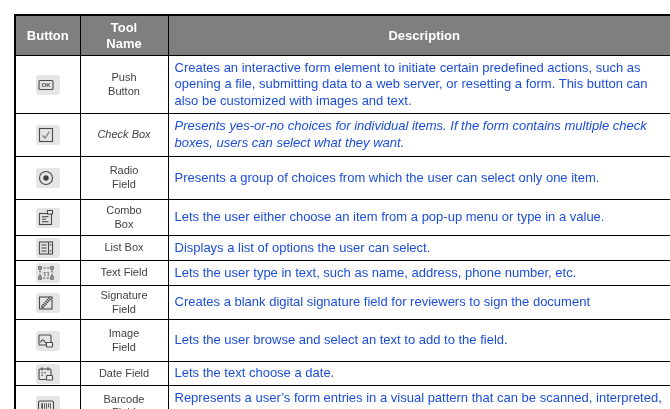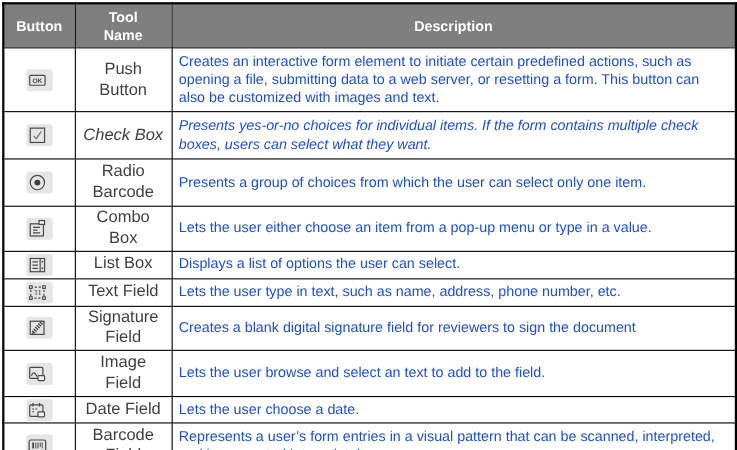--- a/index.html
+++ b/index.html
@@ -1,17 +1,17 @@
 <!DOCTYPE html>
 <html><head>
 <meta charset="utf-8">
 <style>
   html,body{margin:0;padding:0;background:#ffffff;}
   body{font-family:"Liberation Sans","DejaVu Sans",sans-serif;}
-  .wrap{width:670px;height:409px;box-sizing:border-box;padding:2px;}
+  .wrap{width:670px;height:409px;box-sizing:border-box;padding:14px;}
   table.tools{
     width:666px;height:405px;
     border-collapse:collapse;table-layout:fixed;
     border:2px solid #000;
   }
   table.tools th, table.tools td{
     border:1px solid #000;
     vertical-align:middle;
     overflow:hidden;
   }
@@ -19,21 +19,21 @@
     background:#7f7f7f;color:#ffffff;
     font-size:13px;font-weight:bold;
     text-align:center;height:37px;line-height:1.22;
     white-space:pre-line;
   }
   col.c1{width:65px;}
   col.c2{width:88px;}
   col.c3{width:513px;}
   td.c-btn{text-align:center;}
   td.c-tool{
-    text-align:center;font-size:15px;color:#3f3f3f;
+    text-align:center;font-size:11px;color:#3f3f3f;
     line-height:1.25;white-space:pre-line;
   }
   td.c-desc{
     font-size:13px;color:#1d4ed8;line-height:1.28;
     padding:2px 6px;text-align:left;
   }
   .iconbox{
     display:inline-flex;align-items:center;justify-content:flex-start;
     width:24px;height:20px;background:#e5e5e5;border-radius:3px;
     vertical-align:middle;
@@ -81,21 +81,21 @@
           <td class="c-desc"><span>Presents yes-or-no choices for individual items. If the form contains multiple check boxes, users can select what they want.</span></td>
         </tr>
         <tr style="height: 43px;">
           <td class="c-btn"><span class="iconbox">
               <svg width="20" height="20" viewBox="0 0 20 20">
                 <circle cx="10" cy="10" r="6.5" stroke="#4a4a4a" fill="none" stroke-width="1.1"></circle>
                 <circle cx="10" cy="10" r="2.7" fill="#3f3f3f"></circle>
               </svg>
             </span></td>
           <td class="c-tool"><span>Radio
-Barcode</span></td>
+Field</span></td>
           <td class="c-desc"><span>Presents a group of choices from which the user can select only one item.</span></td>
         </tr>
         <tr style="height: 36px;">
           <td class="c-btn"><span class="iconbox">
               <svg width="20" height="20" viewBox="0 0 20 20">
                 <rect x="3.5" y="5.5" width="12" height="11" stroke="#4a4a4a" fill="none" stroke-width="1.1"></rect>
                 <rect x="11.5" y="2.5" width="5" height="3.5" fill="#f1f1f1" stroke="#4a4a4a" stroke-width="1.1"></rect>
                 <line x1="6" y1="8.7" x2="12.5" y2="8.7" stroke="#4a4a4a" fill="none" stroke-width="1.1"></line>
                 <line x1="6" y1="11.2" x2="10" y2="11.2" stroke="#4a4a4a" fill="none" stroke-width="1.1"></line>
                 <line x1="6" y1="13.7" x2="12.5" y2="13.7" stroke="#4a4a4a" fill="none" stroke-width="1.1"></line>
@@ -164,21 +164,21 @@
                 <rect x="3" y="5" width="12" height="10.5" rx="1" stroke="#4a4a4a" fill="none" stroke-width="1.1"></rect>
                 <line x1="6" y1="3.3" x2="6" y2="6.5" stroke="#4a4a4a" fill="none" stroke-width="1.1"></line>
                 <line x1="12" y1="3.3" x2="12" y2="6.5" stroke="#4a4a4a" fill="none" stroke-width="1.1"></line>
                 <line x1="5.3" y1="8.8" x2="7" y2="8.8" stroke="#4a4a4a" fill="none" stroke-width="1.1"></line>
                 <line x1="8.2" y1="8.8" x2="9.9" y2="8.8" stroke="#4a4a4a" fill="none" stroke-width="1.1"></line>
                 <line x1="5.3" y1="11.3" x2="7" y2="11.3" stroke="#4a4a4a" fill="none" stroke-width="1.1"></line>
                 <rect x="10.5" y="11.5" width="6" height="4.5" rx="0.8" fill="#f1f1f1" stroke="#4a4a4a" stroke-width="1.1"></rect>
               </svg>
             </span></td>
           <td class="c-tool"><span>Date Field</span></td>
-          <td class="c-desc"><span>Lets the user choose a date.</span></td>
+          <td class="c-desc"><span>Lets the text choose a date.</span></td>
         </tr>
         <tr style="height: 42px;">
           <td class="c-btn"><span class="iconbox">
               <svg width="20" height="20" viewBox="0 0 20 20">
                 <rect x="2.5" y="5" width="15" height="10" rx="1.5" stroke="#4a4a4a" fill="none" stroke-width="1.1"></rect>
                 <rect x="5.3" y="7.3" width="1.7" height="5.4" fill="#4a4a4a"></rect>
                 <rect x="8.1" y="7.3" width="0.9" height="5.4" fill="#4a4a4a"></rect>
                 <rect x="10.1" y="7.3" width="0.9" height="5.4" fill="#4a4a4a"></rect>
                 <rect x="12.1" y="7.3" width="0.9" height="4" fill="#4a4a4a"></rect>
                 <rect x="13.9" y="7.3" width="0.9" height="5.4" fill="#4a4a4a"></rect>

